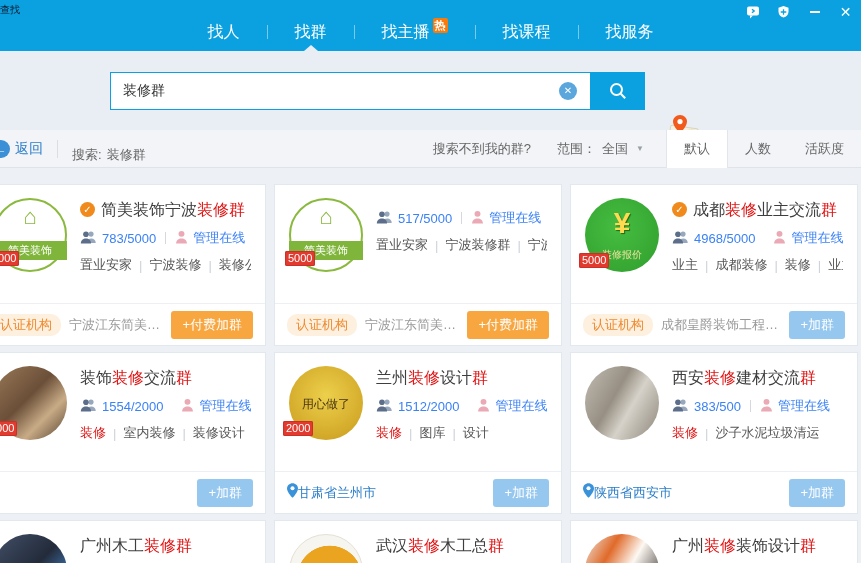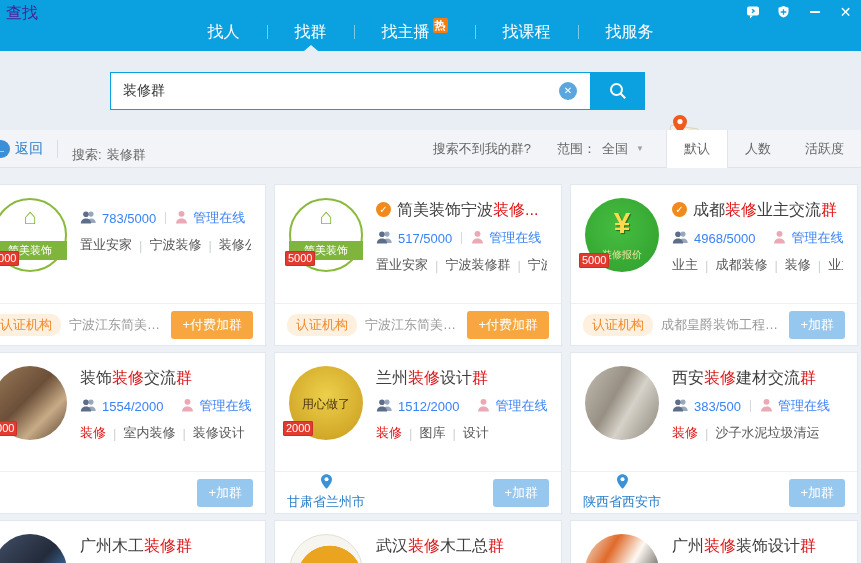--- a/index.html
+++ b/index.html
@@ -6,21 +6,21 @@
     --accent:#0ba1e0; --hl:#e01414; --paid:#f7a640; --join:#96c7ee;
     --cert:#ee8a2e; --loc:#2a7dc9;
   }
   *{box-sizing:border-box;margin:0;padding:0;}
   html,body{width:861px;height:563px;overflow:hidden;}
   body{font-family:"Liberation Sans","DejaVu Sans",sans-serif;background:#edf1f6;}
   .app{position:relative;width:861px;height:563px;overflow:hidden;background:#edf1f6;}
 
   
   .header{position:relative;height:51px;background:var(--accent);}
-  .win-title{position:absolute;top:3px;left:6px;font-size:16px;color:#4c1d95;}
+  .win-title{position:absolute;top:3px;left:0;font-size:10px;color:#0f172a;}
   .win-controls{position:absolute;top:4px;right:8px;display:flex;align-items:center;gap:16px;}
   .win-controls span{display:inline-flex;align-items:center;justify-content:center;width:15px;height:15px;cursor:pointer;}
   .minimize-bar{width:10px;height:2px;background:#fff;display:inline-block;}
   .close-x{color:#fff;font-size:14px;line-height:14px;}
   .nav-tabs{position:absolute;left:0;right:0;top:13px;bottom:0;display:flex;justify-content:center;align-items:stretch;}
   .nav-tab{display:flex;align-items:center;position:relative;padding:0 27px;color:#fff;font-size:16px;cursor:pointer;}
   .nav-tab.active{font-weight:normal;}
   .nav-tab.active::after{content:'';position:absolute;bottom:0;left:50%;margin-left:-7px;
     border-left:7px solid transparent;border-right:7px solid transparent;border-bottom:6px solid #e9eef5;}
   .nav-div{width:1px;height:14px;background:rgba(255,255,255,.45);align-self:center;}
@@ -90,21 +90,21 @@
   .stats{margin-top:9px;font-size:13px;color:#3b82f6;display:flex;align-items:center;white-space:nowrap;}
   .stats svg{margin-right:5px;flex:none;}
   .vdiv{width:1px;height:12px;background:#d5d9df;margin:0 9px;}
   .tags{margin-top:9px;font-size:13px;color:#555;display:flex;align-items:center;white-space:nowrap;overflow:hidden;}
   .tag.hl{color:var(--hl);}
   .tag-div{color:#ccd2d9;margin:0 7px;}
   .card-footer{position:absolute;left:0;right:0;bottom:0;height:42px;border-top:1px solid #eceff3;
     display:flex;align-items:center;padding:0 12px;}
   .cert-pill{background:#fdf0df;color:var(--cert);font-size:13px;padding:2px 9px;border-radius:10px;flex:none;}
   .org{font-size:13px;color:#999;margin-left:8px;overflow:hidden;text-overflow:ellipsis;white-space:nowrap;flex:1;min-width:0;}
-  .loc{display:flex;align-items:center;flex-direction:column;}
+  .loc{display:flex;align-items:flex-end;}
   .loc-text{font-size:13px;color:var(--loc);}
   .join-btn{margin-left:auto;border:none;color:#fff;font-size:13px;padding:5px 11px;border-radius:3px;
     cursor:pointer;flex:none;font-family:inherit;}
   .join-btn.paid{background:var(--paid);}
   .join-btn.join{background:var(--join);}
 </style>
 </head>
 <body>
 
 <div class="app">
@@ -212,20 +212,21 @@
   <div class="content">
     <div class="grid" id="grid">
         <div class="card">
           <div class="card-body">
             <div class="avatar av-green-logo">
               <div class="av-symbol">⌂</div>
               <div class="av-label">简美装饰</div>
               <div class="av-badge">5000</div>
             </div>
             <div class="info">
+              <div class="title-row"><span class="verified">✓</span><span class="title-part">简美装饰宁波</span><span class="title-part hl">装修群</span></div>
               <div class="stats">
                 <span class="icon-wrap"><svg width="17" height="14" viewBox="0 0 20 16">
                     <g fill="#97a7bd">
                       <circle cx="13" cy="4.6" r="3"></circle>
                       <path d="M8 15c0-3.3 2.4-5.2 5.3-5.2 2.9 0 5.2 1.9 5.2 5.2z"></path>
                     </g>
                     <g fill="#5c6e8a">
                       <circle cx="7" cy="4.8" r="3.3"></circle>
                       <path d="M1 15.5c0-3.6 2.7-5.7 6-5.7s6 2.1 6 5.7z"></path>
                     </g>
@@ -256,21 +257,20 @@
           </div>
         </div>
         <div class="card">
           <div class="card-body">
             <div class="avatar av-green-logo">
               <div class="av-symbol">⌂</div>
               <div class="av-label">简美装饰</div>
               <div class="av-badge">5000</div>
             </div>
             <div class="info">
-              <div class="title-row"><span class="verified">✓</span><span class="title-part">简美装饰宁波</span><span class="title-part hl">装修...</span></div>
               <div class="stats">
                 <span class="icon-wrap"><svg width="17" height="14" viewBox="0 0 20 16">
                     <g fill="#97a7bd">
                       <circle cx="13" cy="4.6" r="3"></circle>
                       <path d="M8 15c0-3.3 2.4-5.2 5.3-5.2 2.9 0 5.2 1.9 5.2 5.2z"></path>
                     </g>
                     <g fill="#5c6e8a">
                       <circle cx="7" cy="4.8" r="3.3"></circle>
                       <path d="M1 15.5c0-3.6 2.7-5.7 6-5.7s6 2.1 6 5.7z"></path>
                     </g>

